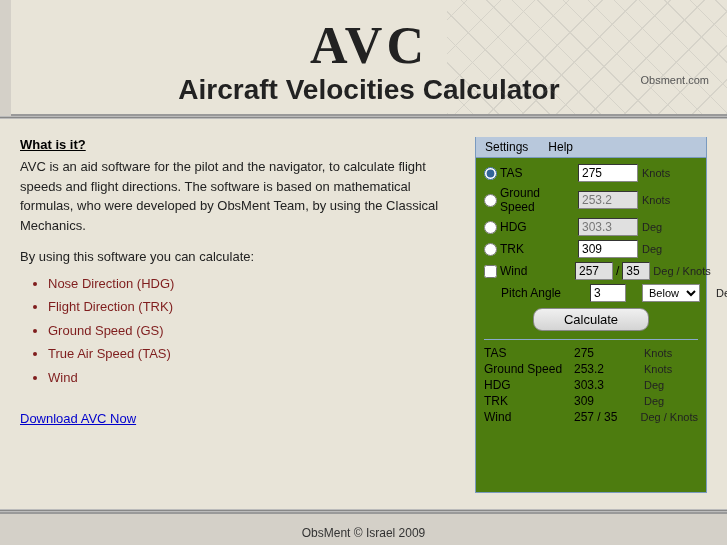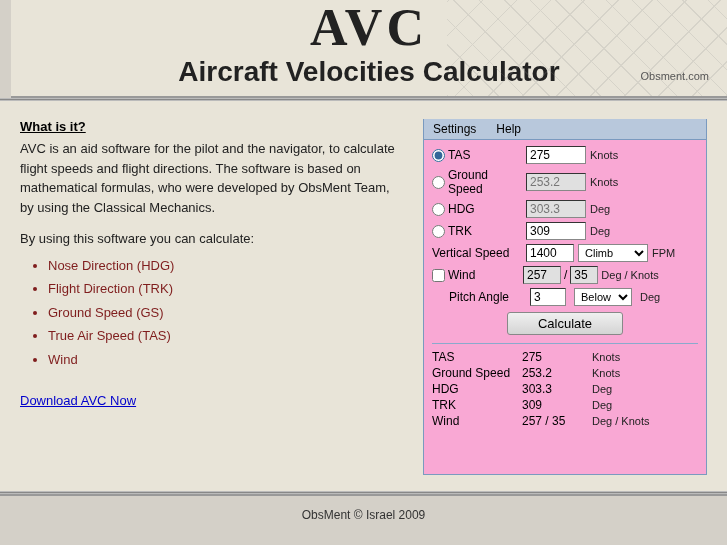--- a/index.html
+++ b/index.html
@@ -8,21 +8,21 @@
       font-size: 13px;
       background: #d4d0c8;
       width: 727px;
       min-height: 545px;
     }
 
     
     #header {
       background: #e8e4d8;
       border-bottom: 2px solid #999;
-      padding: 2px 20px 8px 20px;
+      padding: 20px 20px 8px 20px;
       position: relative;
       text-align: center;
       overflow: hidden;
       margin-left: 11px;
     }
     #header-bg-map {
       position: absolute;
       top: 0; right: 0;
       width: 280px; height: 100%;
       opacity: 0.18;
@@ -48,21 +48,21 @@
     #avc-subtitle {
       font-size: 28px;
       font-weight: bold;
       color: #222;
       font-family: Arial, sans-serif;
       margin-top: 2px;
     }
     #obsment-link {
       position: absolute;
       right: 18px;
-      bottom: 14px;
+      bottom: 28px;
       font-size: 11px;
       color: #555;
       text-decoration: none;
     }
 
     
     .sep {
       height: 3px;
       background: linear-gradient(to bottom, #aaa, #888, #aaa);
       border-top: 1px solid #bbb;
@@ -109,22 +109,22 @@
     #download-link {
       display: block;
       text-decoration: underline;
       color: #00c;
       font-size: 13px;
       cursor: pointer;
     }
 
     
     #settings-panel {
-      width: 284px;
-      background: #f9a8d4;
+      width: 232px;
+      background: #4d7c0f;
       border: 1px solid #7a9abf;
       border-top: none;
       flex-shrink: 0;
     }
     #settings-menubar {
       background: #b8c8dc;
       border-bottom: 1px solid #7a9abf;
       padding: 2px 6px;
       display: flex;
       gap: 14px;
@@ -227,38 +227,38 @@
       border: 1px inset #888;
       background: #e0e0e0;
       padding: 1px 3px;
     }
 
     
     .pitch-row {
       display: flex;
       align-items: center;
       margin-bottom: 6px;
-      gap: 8px;
+      gap: 16px;
     }
     .pitch-label {
       font-size: 12px;
       width: 90px;
       flex-shrink: 0;
       padding-left: 17px;
     }
 
     
     #calculate-btn {
       display: block;
       margin: 6px auto 8px auto;
       padding: 3px 30px;
       font-size: 13px;
       background: linear-gradient(to bottom, #f0f0f0, #d4d4d4);
       border: 1px solid #888;
-      border-radius: 3px;
+      border-radius: 9px;
       cursor: pointer;
       color: #000;
     }
 
     
     #results-section {
       border-top: 1px solid #8aaacc;
       padding-top: 6px;
       margin-top: 2px;
     }
@@ -374,29 +374,20 @@
 
       <div class="setting-row">
         <label class="radio-label">
           <input type="radio" class="radio-input" name="calc-mode" style="">
           <span>TRK</span>
         </label>
         <input type="text" class="setting-input" value="309" style="">
         <span class="unit-label">Deg</span>
       </div>
 
-      <div class="vs-row">
-        <span class="vs-label">Vertical Speed</span>
-        <input type="text" class="setting-input" style="width: 48px;" value="1400">
-        <select class="tiny-select">
-          <option>Climb</option>
-          <option>Descend</option>
-        </select>
-        <span class="unit-label">FPM</span>
-      </div>
 
       <div class="wind-row">
         <input type="checkbox" class="wind-checkbox" style="">
         <span class="wind-label">Wind</span>
         <input type="text" class="wind-input" value="257" style="">
         <span class="wind-sep">/</span>
         <input type="text" class="wind-input2" value="35" style="">
         <span class="unit-label">Deg</span>
         <span class="unit-label">/</span>
         <span class="unit-label">Knots</span>

